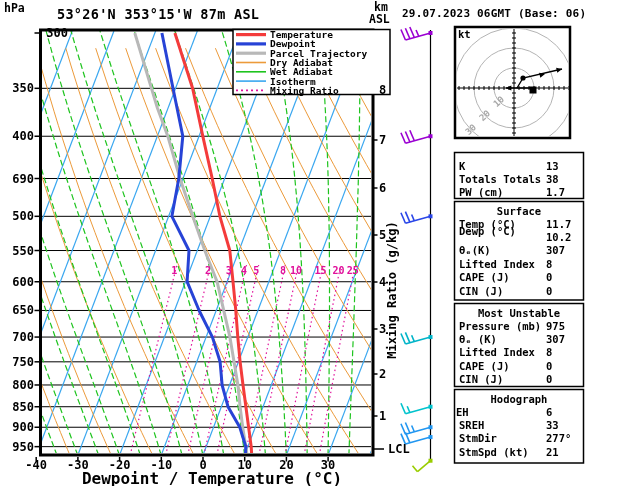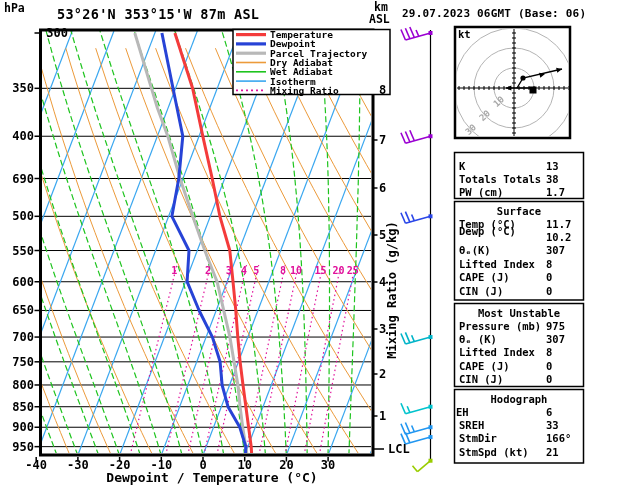--- a/index.html
+++ b/index.html
@@ -4,21 +4,21 @@
 <style>
   html,body{margin:0;padding:0;background:#fff;}
   .stage{position:relative;width:629px;height:486px;background:#fff;overflow:hidden;
          font-family:"DejaVu Sans Mono",monospace;font-weight:bold;color:#000;}
   svg{position:absolute;left:0;top:0;}
   .lbl{position:absolute;white-space:nowrap;line-height:1;}
   .t-title{font-size:13.5px;letter-spacing:.3px;}
   .t-date{font-size:11px;letter-spacing:.2px;}
   .t-unit{font-size:11.5px;}
   .t-tick{font-size:12px;}
-  .t-axis{font-size:13px;}
+  .t-axis{font-size:16px;}
   .t-panel{font-size:10.5px;}
   .t-legend{font-size:9.5px;}
   .t-mr{font-size:10px;color:#e0109b;}
   .t-foot{font-size:13.5px;}
   .t-kt{font-size:10.5px;}
   .t-ring{font-size:9px;color:#a9a9a9;font-weight:bold;}
   .cx{transform:translateX(-50%);}
   .cc{transform:translate(-50%,-50%);}
   .vert{transform:translate(-50%,-50%) rotate(-90deg);}
 </style>
@@ -349,16 +349,16 @@
     <div class="lbl t-panel" style="left: 459px; top: 360.7px;">CAPE (J)</div>
     <div class="lbl t-panel" style="left: 546px; top: 360.7px;">0</div>
     <div class="lbl t-panel" style="left: 459px; top: 374.1px;">CIN (J)</div>
     <div class="lbl t-panel" style="left: 546px; top: 374.1px;">0</div>
     <div class="lbl t-panel cx" style="left: 519px; top: 393.5px;">Hodograph</div>
     <div class="lbl t-panel" style="left: 456px; top: 406.5px;">EH</div>
     <div class="lbl t-panel" style="left: 546px; top: 406.5px;">6</div>
     <div class="lbl t-panel" style="left: 459px; top: 419.9px;">SREH</div>
     <div class="lbl t-panel" style="left: 546px; top: 419.9px;">33</div>
     <div class="lbl t-panel" style="left: 459px; top: 433.3px;">StmDir</div>
-    <div class="lbl t-panel" style="left: 546px; top: 433.3px;">166°</div>
+    <div class="lbl t-panel" style="left: 546px; top: 433.3px;">277°</div>
     <div class="lbl t-panel" style="left: 459px; top: 446.7px;">StmSpd (kt)</div>
     <div class="lbl t-panel" style="left: 546px; top: 446.7px;">21</div>
   </div>
 
 </body></html>

